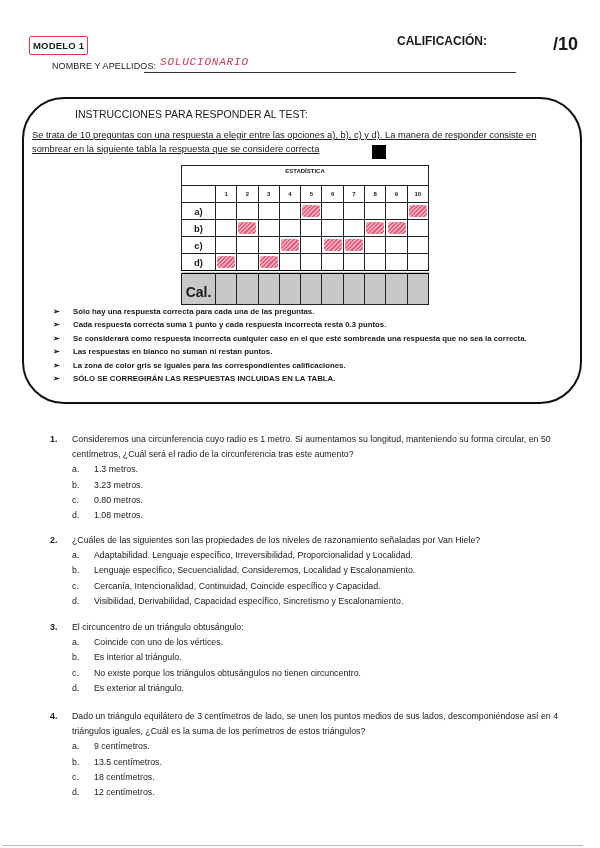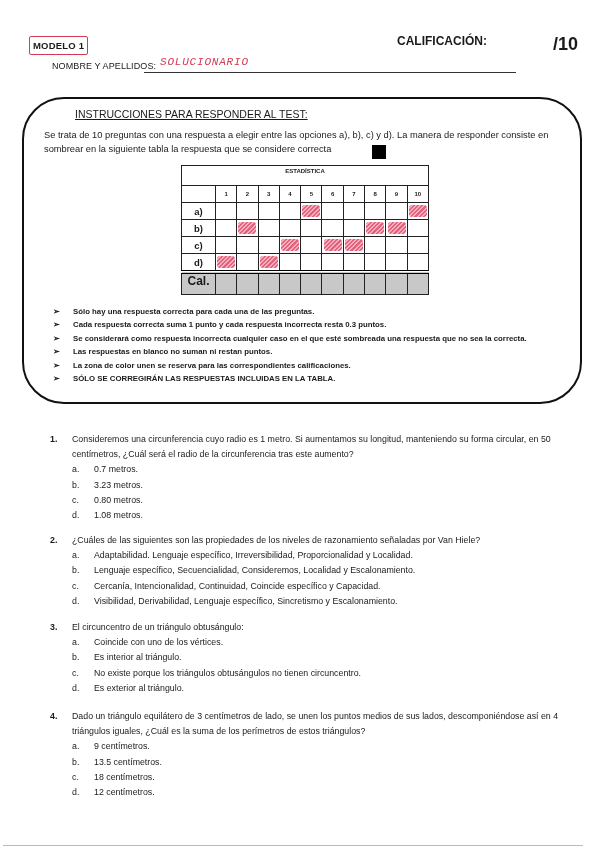--- a/index.html
+++ b/index.html
@@ -6,30 +6,30 @@
   body { width:600px; height:848px; background:#ffffff; position:relative; overflow:hidden;
          font-family:"Liberation Sans", sans-serif; color:#1a1a1a; }
   .abs { position:absolute; }
   .modelo { left:29px; top:36px; font-size:9.5px; font-weight:bold; padding:3px 3px; border:1.5px solid #d23a55; border-radius:2px; letter-spacing:0.2px; }
   .calif { left:397px; top:34px; font-size:12px; font-weight:bold;text-align:right; }
   .calif-total { left:517px; top:34px; font-size:18px; font-weight:bold;margin-left:36px; }
   .name-label { left:52px; top:61px; font-size:9px; letter-spacing:0.1px; }
   .name-line { left:144px; top:72px; width:372px; height:0; border-bottom:1px solid #333; }
   .name-value { left:160px; top:56px; font-family:Liberation Mono, monospace; font-size:11px; color:#d23a55; letter-spacing:0.8px; font-style:italic; }
   .instr-box { left:22px; top:97px; width:560px; height:307px; border:2px solid #111; border-radius:42px; box-sizing:border-box; }
-  .instr-title { left:75px; top:108px; font-size:10.5px; text-decoration:underline; }
-  .instr-text { left:44px; top:129px; width:540px; font-size:9.3px; line-height:13.5px; }
+  .instr-title { left:75px; top:108px; font-size:10.5px; }
+  .instr-text { left:32px; top:129px; width:540px; font-size:9.3px; line-height:13.5px;text-decoration:underline; }
   .black-square { left:372px; top:145px; width:14px; height:14px; background:#000; }
   table.answers { position:absolute; left:181px; top:165px; border-collapse:collapse; width:248px; font-size:6px; }
   table.answers td { border:1px solid #222; padding:0; text-align:center; height:16px; }
   table.answers td.title { font-weight:bold; font-size:6px; height:17px; vertical-align:top; padding-top:2px; }
   table.answers td.rowlab { width:33px; font-weight:bold; font-size:9.5px; text-align:center; }
   table.answers td.colnum { font-weight:bold; font-size:6px; height:15px; }
   table.answers tr.cal td { background:#c8c8c8; height:20px; border-top:4px double #000; }
-  table.answers tr.cal td.rowlab { font-size:12px; vertical-align:top; padding-top:0; }
+  table.answers tr.cal td.rowlab { font-size:14px; vertical-align:top; padding-top:10px; }
   .shade { display:block; margin:auto; width:18px; height:12px;
            background: repeating-linear-gradient(135deg, #e0506e 0 1.5px, #f4a6b6 1.5px 3px);
            border-radius:3px; opacity:0.9; }
   .rules { left:53px; top:305px; width:520px; font-size:7.8px; font-weight:bold; line-height:13.4px; list-style:none; margin:0; padding:0; }
   .rules li { position:relative; padding-left:20px; }
   .rules li .bullet { position:absolute; left:0; top:0; font-size:8px; }
   .q { left:50px; width:540px; font-size:8.8px; line-height:15.2px; }
   .q .qnum { position:absolute; left:0; font-weight:bold; }
   .q .qtext { margin-left:22px; display:block; }
   .q ol { list-style:none; margin:0; padding:0; }
@@ -156,43 +156,43 @@
     <td></td>
   </tr>
 </tbody>
   </table>
 
 <ul class="abs rules">
   <li><span class="bullet">➢</span><span>Sólo hay una respuesta correcta para cada una de las preguntas.</span></li>
   <li><span class="bullet">➢</span><span>Cada respuesta correcta suma 1 punto y cada respuesta incorrecta resta 0.3 puntos.</span></li>
   <li><span class="bullet">➢</span><span>Se considerará como respuesta incorrecta cualquier caso en el que esté sombreada una respuesta que no sea la correcta.</span></li>
   <li><span class="bullet">➢</span><span>Las respuestas en blanco no suman ni restan puntos.</span></li>
-  <li><span class="bullet">➢</span><span>La zona de color unen se reserva para las correspondientes calificaciones.</span></li>
+  <li><span class="bullet">➢</span><span>La zona de color gris se iguales para las correspondientes calificaciones.</span></li>
   <li><span class="bullet">➢</span><span>SÓLO SE CORREGIRÁN LAS RESPUESTAS INCLUIDAS EN LA TABLA.</span></li>
 </ul>
 
 <div class="abs q" style="top:432px;">
   <span class="qnum">1.</span>
   <span class="qtext">Consideremos una circunferencia cuyo radio es 1 metro. Si aumentamos su longitud, manteniendo su forma circular, en 50 centímetros, ¿Cuál será el radio de la circunferencia tras este aumento?</span>
   <ol>
-    <li><span class="letter">a.</span><span>0.7 metros.</span></li>
+    <li><span class="letter">a.</span><span>1.3 metros.</span></li>
     <li><span class="letter">b.</span><span>3.23 metros.</span></li>
     <li><span class="letter">c.</span><span>0.80 metros.</span></li>
     <li><span class="letter">d.</span><span>1.08 metros.</span></li>
   </ol>
 </div>
 
 <div class="abs q" style="top:533px;">
   <span class="qnum">2.</span>
   <span class="qtext">¿Cuáles de las siguientes son las propiedades de los niveles de razonamiento señaladas por Van Hiele?</span>
   <ol>
     <li><span class="letter">a.</span><span>Adaptabilidad. Lenguaje específico, Irreversibilidad, Proporcionalidad y Localidad.</span></li>
     <li><span class="letter">b.</span><span>Lenguaje específico, Secuencialidad, Consideremos, Localidad y Escalonamiento.</span></li>
     <li><span class="letter">c.</span><span>Cercanía, Intencionalidad, Continuidad, Coincide específico y Capacidad.</span></li>
-    <li><span class="letter">d.</span><span>Visibilidad, Derivabilidad, Lenguaje específico, Sincretismo y Escalonamiento.</span></li>
+    <li><span class="letter">d.</span><span>Visibilidad, Derivabilidad, Capacidad específico, Sincretismo y Escalonamiento.</span></li>
   </ol>
 </div>
 
 <div class="abs q" style="top:620px;">
   <span class="qnum">3.</span>
   <span class="qtext">El circuncentro de un triángulo obtusángulo:</span>
   <ol>
     <li><span class="letter">a.</span><span>Coincide con uno de los vértices.</span></li>
     <li><span class="letter">b.</span><span>Es interior al triángulo.</span></li>
     <li><span class="letter">c.</span><span>No existe porque los triángulos obtusángulos no tienen circuncentro.</span></li>

